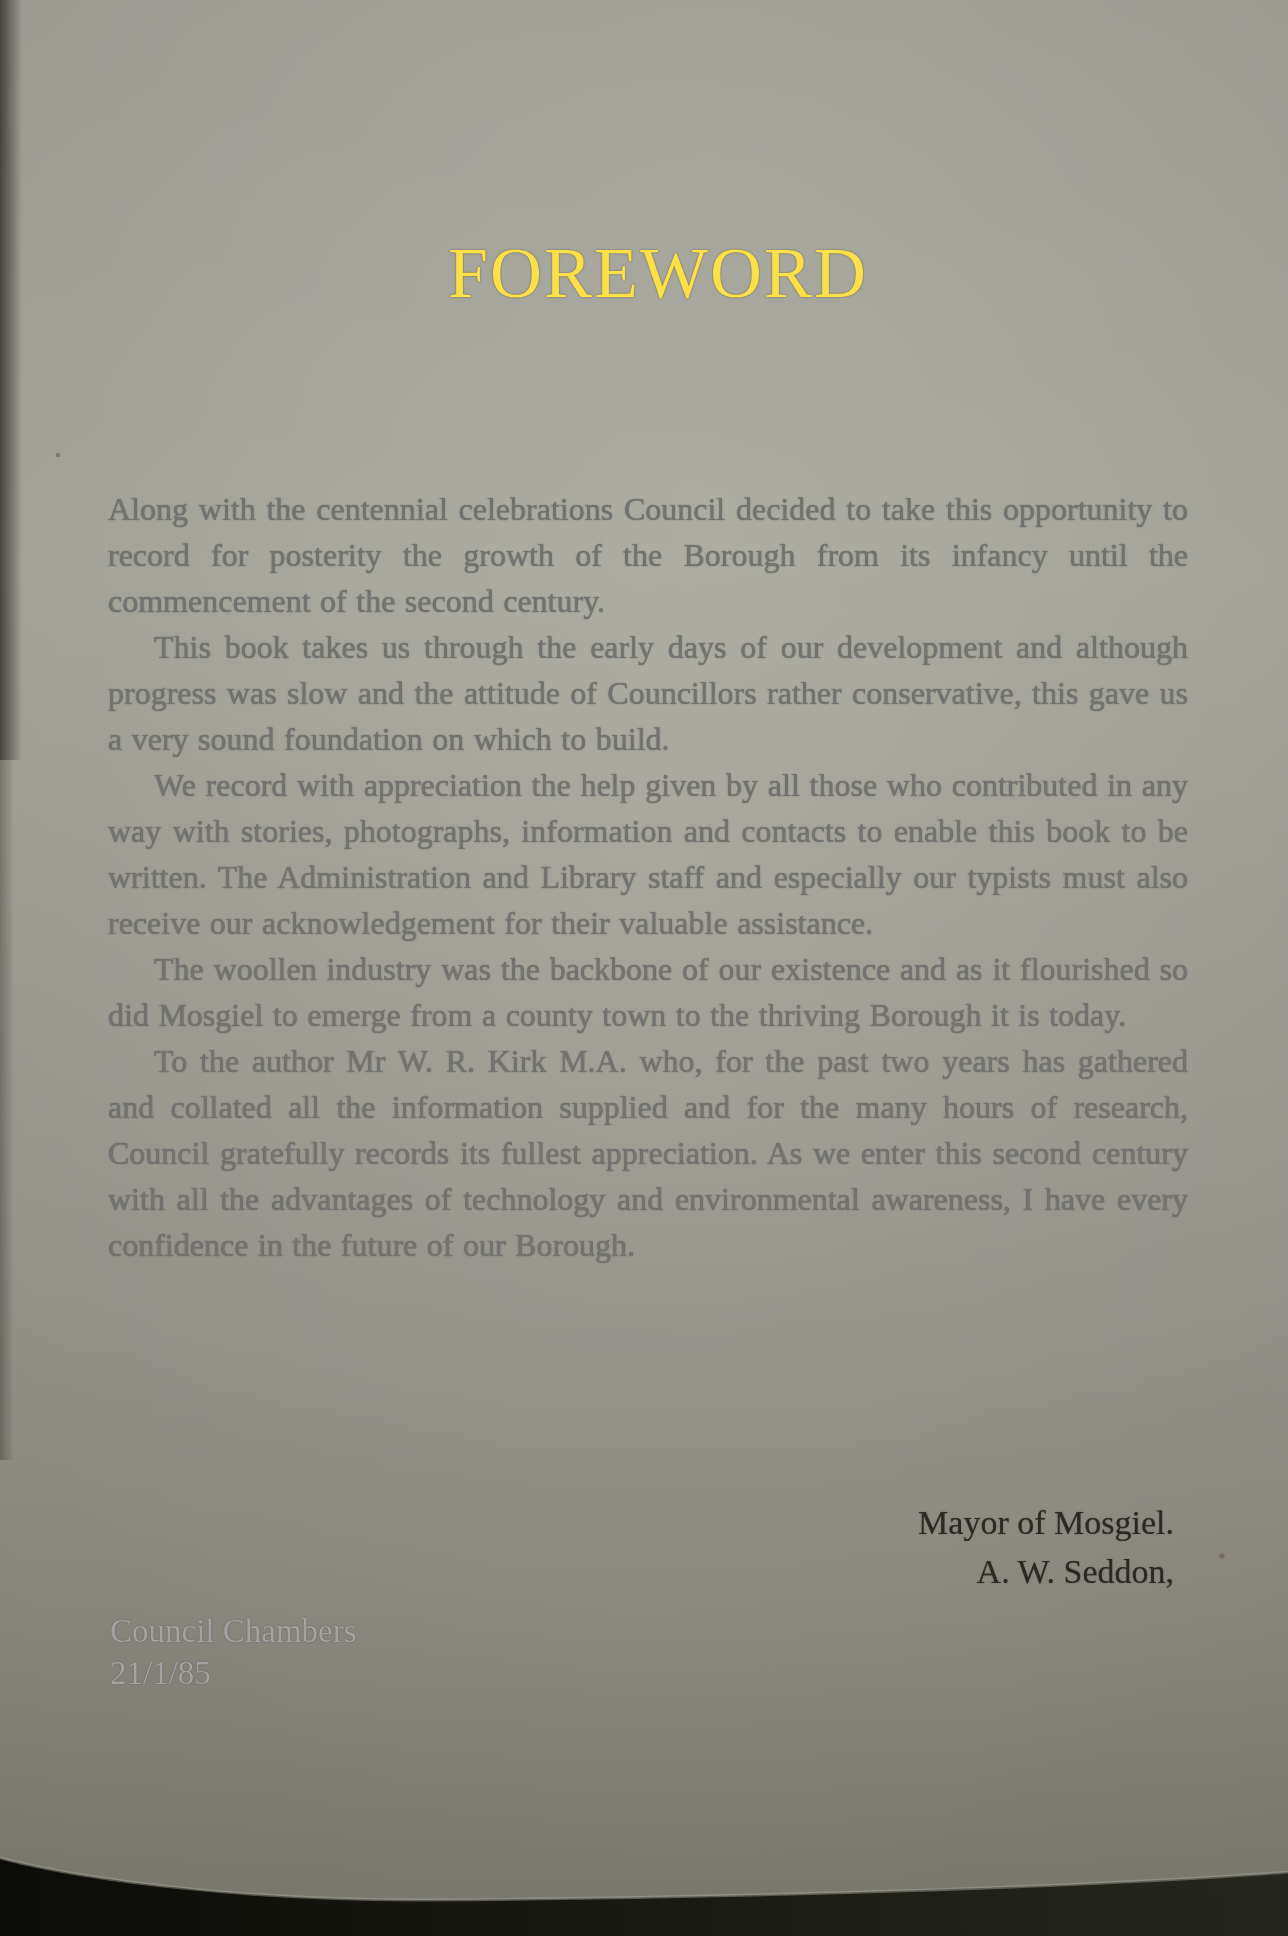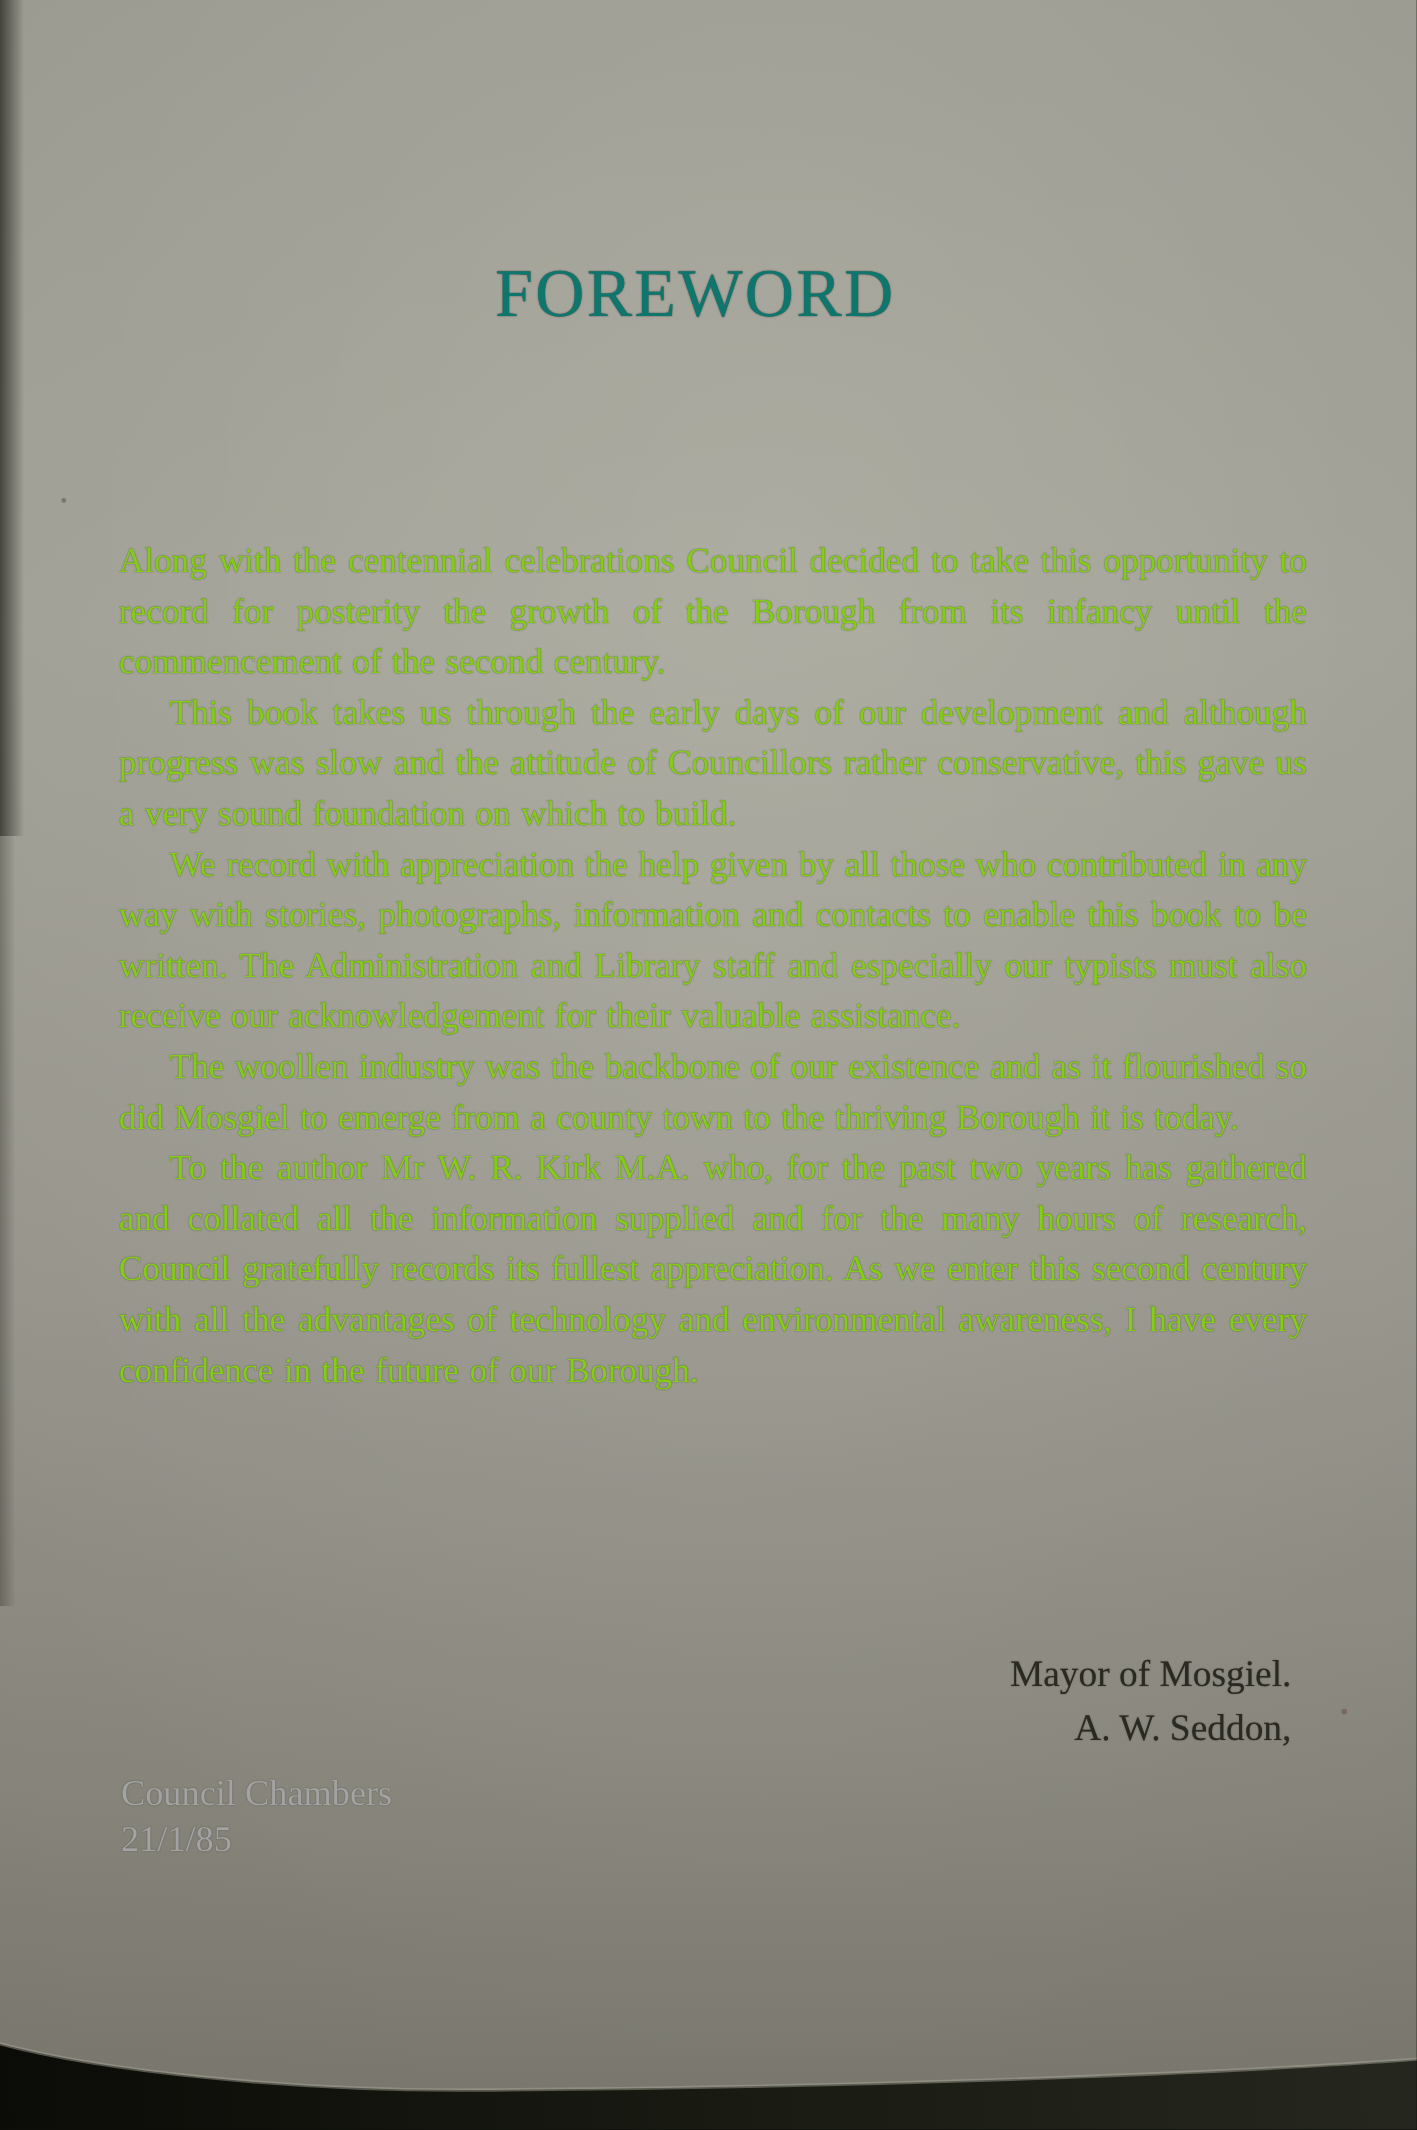--- a/index.html
+++ b/index.html
@@ -5,30 +5,30 @@
   html,body{margin:0;padding:0;background:#0e0f0a;}
   .photo{
     position:relative;
     width:1288px;height:1936px;
     overflow:hidden;
     font-family:"Liberation Serif","DejaVu Serif",serif;
   }
   .backdrop{position:absolute;inset:0;z-index:0;}
   .textlayer{position:absolute;inset:0;z-index:1;}
   .title{
-    position:absolute;left:92px;top:232px;width:1080px;
+    position:absolute;left:118px;top:232px;width:1080px;
     text-align:center;
-    font-size:62px;letter-spacing:2px;
-    color:#0f766e;
+    font-size:72px;letter-spacing:2px;
+    color:#fde047;
     text-shadow:0 0 1.5px rgba(32,32,26,.75);
   }
   .body{
     position:absolute;left:108px;top:486px;width:1080px;
     font-size:32px;line-height:46px;
-    color:#84cc16;
+    color:#737373;
     text-align:justify;text-justify:inter-word;
     word-spacing:1.5px;
     text-shadow:0 0 1.2px rgba(38,38,31,.65);
   }
   .body p{margin:0;}
   .body p.indent{text-indent:46px;}
   .signature{
     position:absolute;right:114px;top:1498px;
     text-align:right;
     font-size:34px;line-height:49px;

